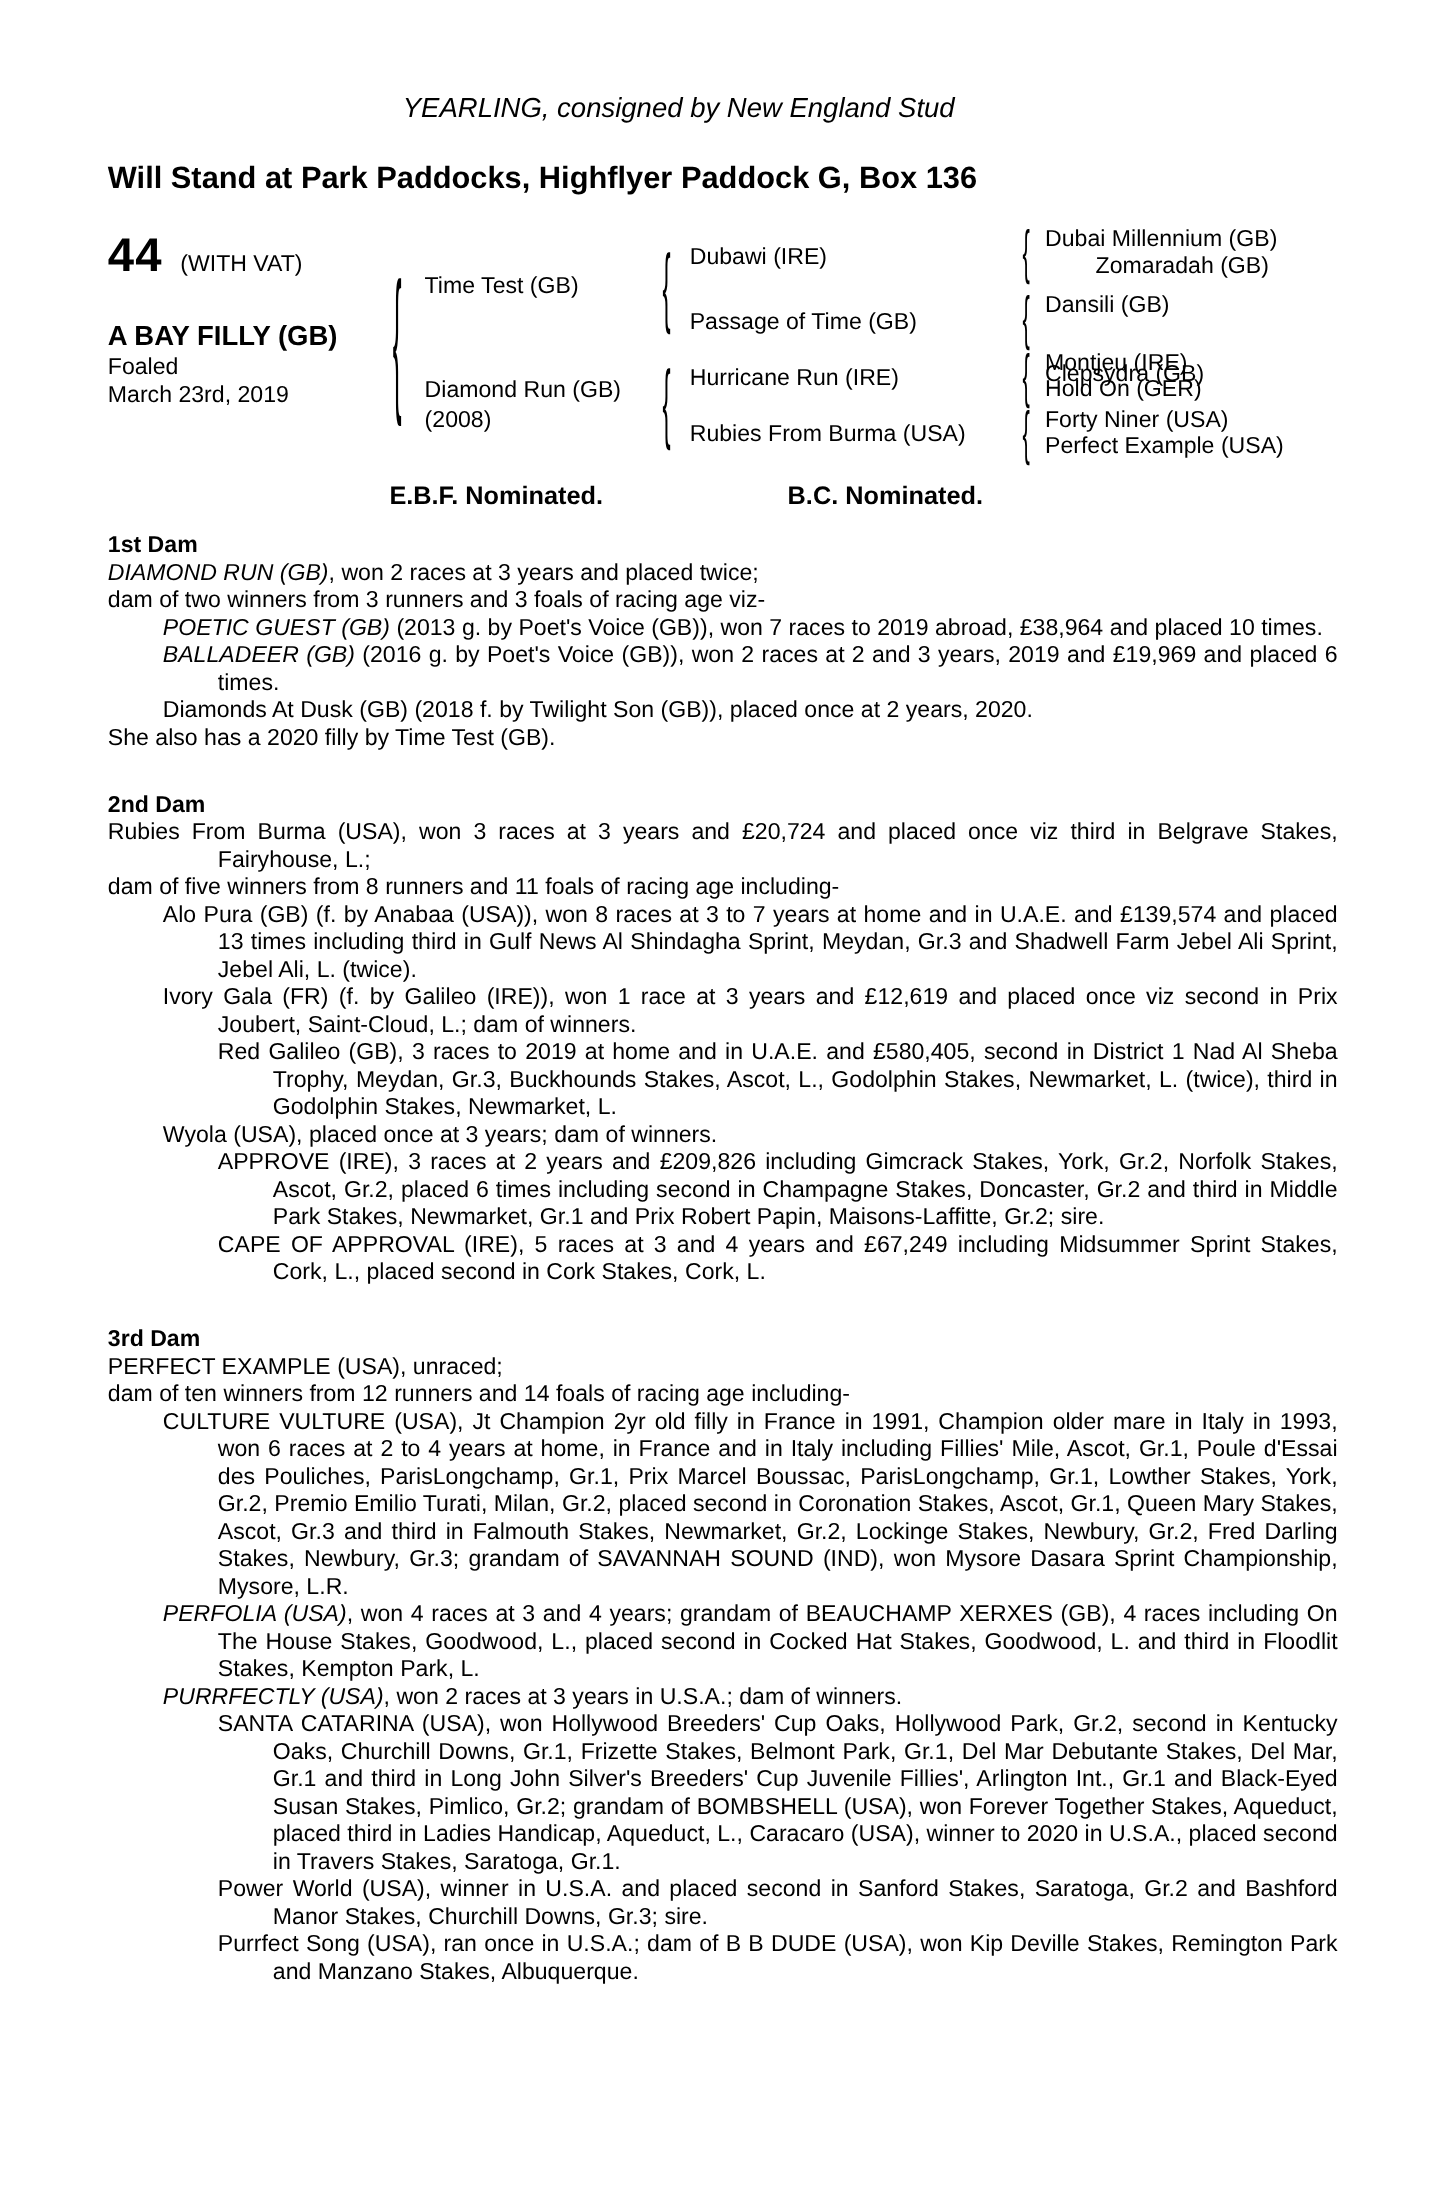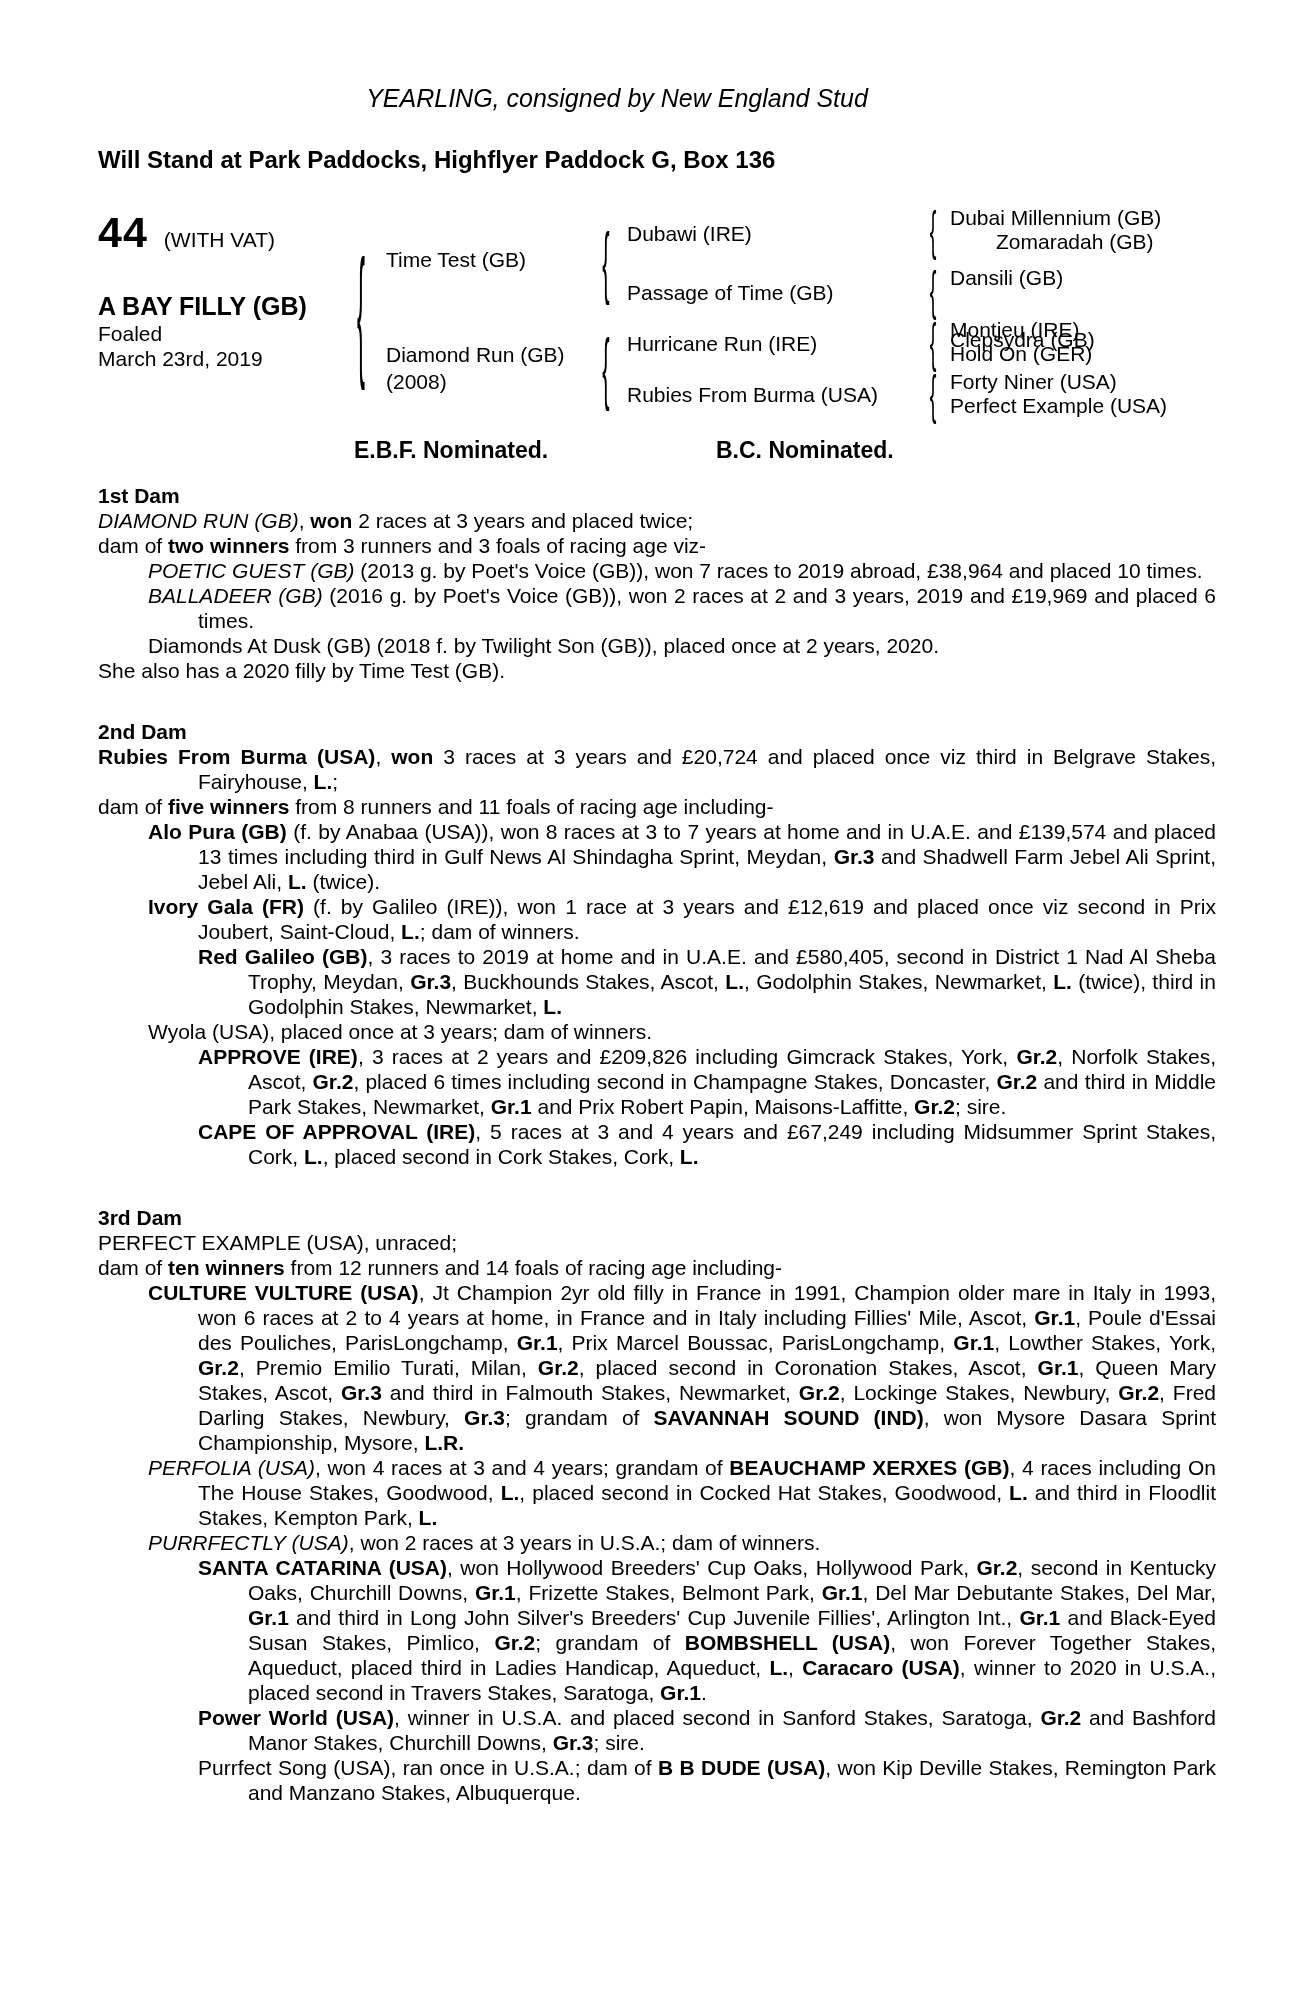--- a/index.html
+++ b/index.html
@@ -14,21 +14,21 @@
   }
   .consign-title{
     position:absolute;top:84px;left:16px;width:1202px;
     text-align:center;
     font-style:italic;
     font-size:25px;
   }
   .stand-line{
     position:absolute;top:146px;left:98px;
     font-weight:bold;
-    font-size:24px;
+    font-size:28px;
   }
   .lot-row{
     position:absolute;top:208px;left:98px;
     display:flex;align-items:baseline;
   }
   .lot-number{font-size:43px;font-weight:bold;letter-spacing:1px;}
   .vat-note{font-size:21px;margin-left:16px;}
   .horse-name{position:absolute;top:292px;left:98px;font-size:25px;font-weight:bold;}
   .foaled-label{position:absolute;top:322px;left:98px;font-size:21px;}
   .foaled-date{position:absolute;top:347px;left:98px;font-size:21px;}
@@ -44,21 +44,21 @@
     position:absolute;top:483px;left:98px;
     width:1118px;
     font-size:21px;line-height:25px;
   }
   .sec-title{font-weight:bold;}
   .sec-title.gap{margin-top:36px;}
   .para{text-align:justify;margin:0;}
   .p0{padding-left:100px;text-indent:-100px;}
   .p1{margin-left:50px;padding-left:50px;text-indent:-50px;}
   .p2{margin-left:100px;padding-left:50px;text-indent:-50px;}
-  .s-b{font-weight:bold;}
+  .s-b{font-weight:normal;}
   .s-i{font-style:italic;}
   .s-n{}
 </style>
 </head>
 <body>
 
 <div class="page">
 
   <div class="consign-title">YEARLING, consigned by New England Stud</div>
   <div class="stand-line">Will Stand at Park Paddocks, Highflyer Paddock G, Box 136</div>

